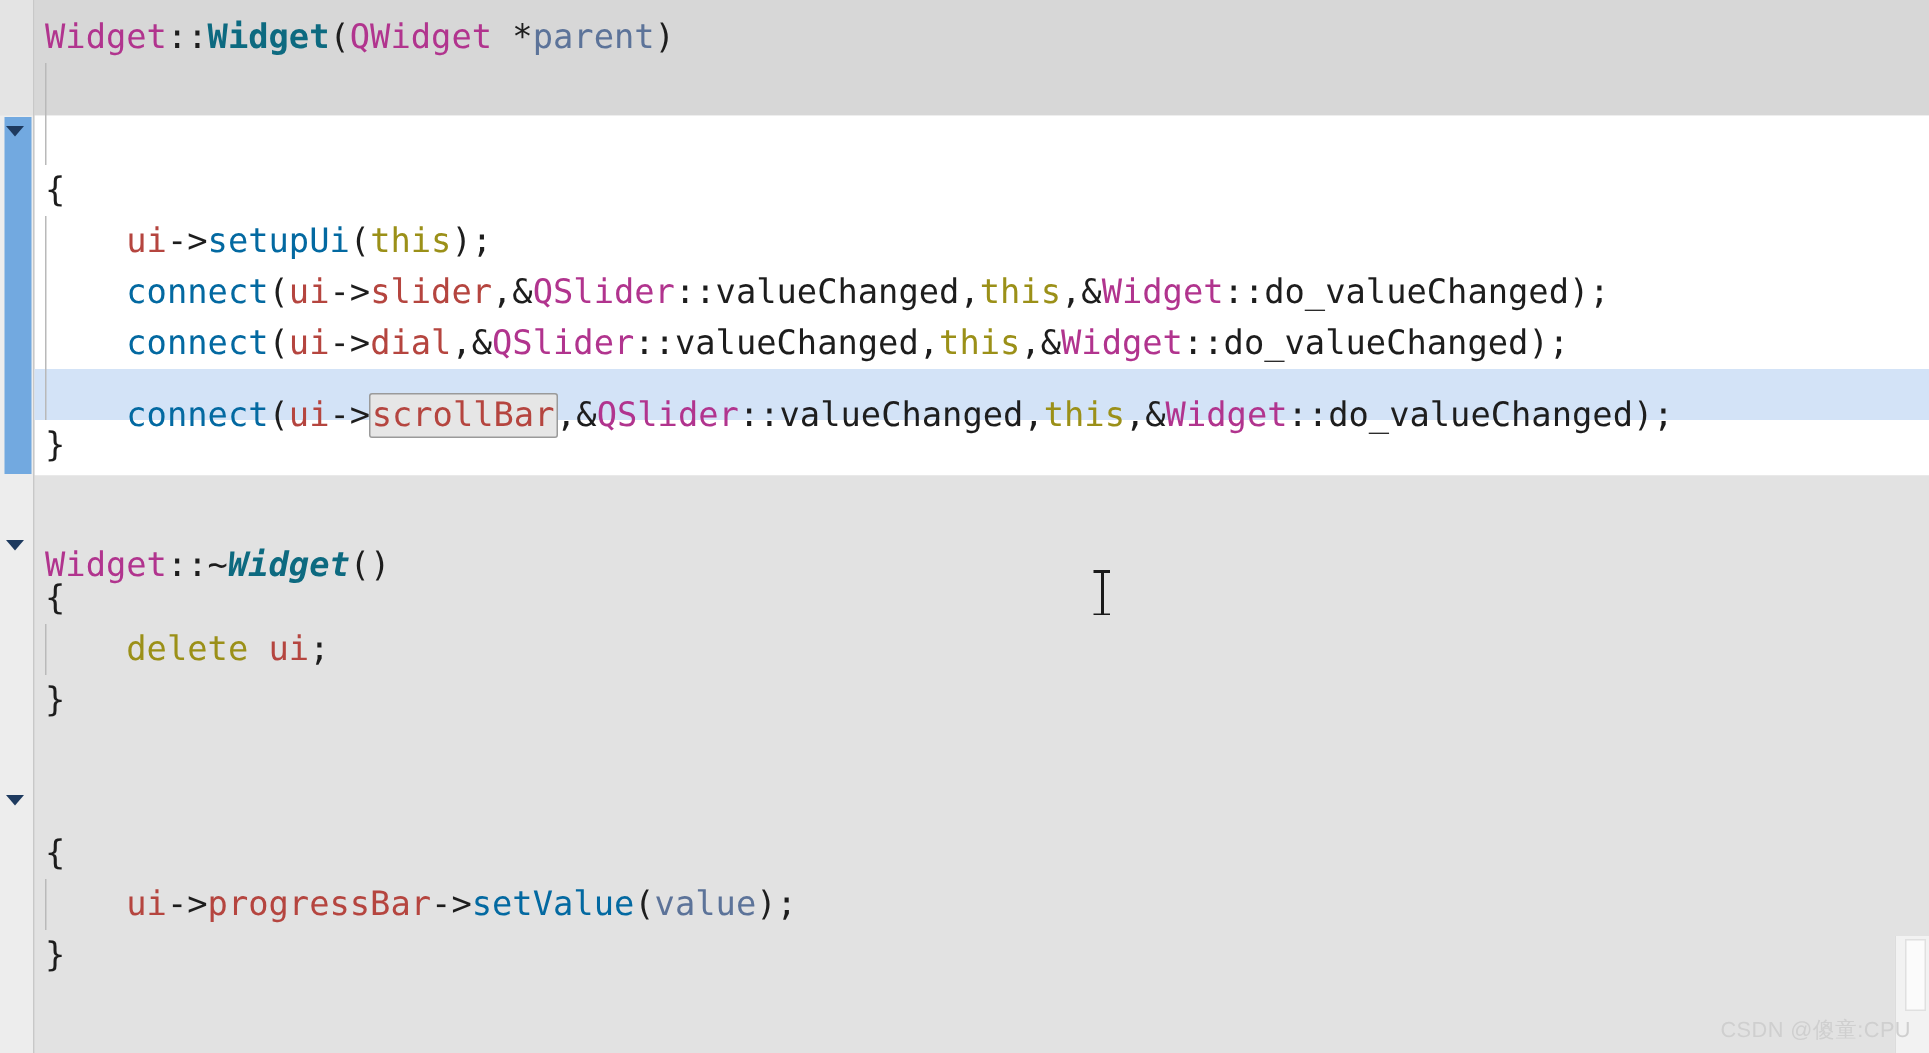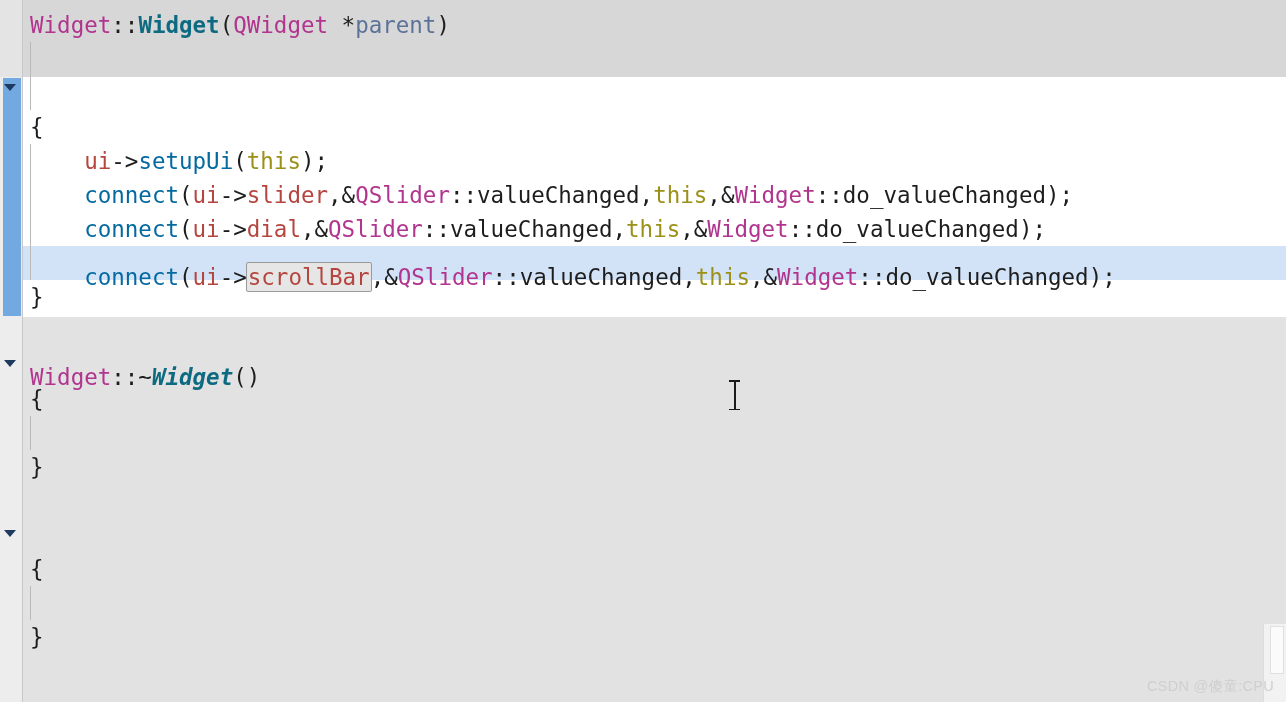--- a/index.html
+++ b/index.html
@@ -184,23 +184,25 @@
   <div class="line" style="top: 8px;"><span class="txt"><span class="t-class">Widget</span><span class="t-op">::</span><span class="t-func">Widget</span><span class="t-op">(</span><span class="t-class">QWidget</span><span class="t-plain"> </span><span class="t-op">*</span><span class="t-var">parent</span><span class="t-op">)</span></span></div>
       <div class="line" style="top: 110px;"><span class="txt"><span class="t-op">{</span></span></div>
       <div class="line" style="top: 144px;"><span class="txt"><span class="t-plain">    </span><span class="t-member">ui</span><span class="t-op">-&gt;</span><span class="t-call">setupUi</span><span class="t-op">(</span><span class="t-kw">this</span><span class="t-op">);</span></span></div>
       <div class="line" style="top: 178px;"><span class="txt"><span class="t-plain">    </span><span class="t-call">connect</span><span class="t-op">(</span><span class="t-member">ui</span><span class="t-op">-&gt;</span><span class="t-member">slider</span><span class="t-op">,&amp;</span><span class="t-class">QSlider</span><span class="t-op">::</span><span class="t-plain">valueChanged</span><span class="t-op">,</span><span class="t-kw">this</span><span class="t-op">,&amp;</span><span class="t-class">Widget</span><span class="t-op">::</span><span class="t-plain">do_valueChanged</span><span class="t-op">);</span></span></div>
       <div class="line" style="top: 212px;"><span class="txt"><span class="t-plain">    </span><span class="t-call">connect</span><span class="t-op">(</span><span class="t-member">ui</span><span class="t-op">-&gt;</span><span class="t-member">dial</span><span class="t-op">,&amp;</span><span class="t-class">QSlider</span><span class="t-op">::</span><span class="t-plain">valueChanged</span><span class="t-op">,</span><span class="t-kw">this</span><span class="t-op">,&amp;</span><span class="t-class">Widget</span><span class="t-op">::</span><span class="t-plain">do_valueChanged</span><span class="t-op">);</span></span></div>
       <div class="line" style="top: 246px;"><span class="txt"><span class="t-plain">    </span><span class="t-call">connect</span><span class="t-op">(</span><span class="t-member">ui</span><span class="t-op">-&gt;</span><span class="occ-box">scrollBar</span><span class="t-op">,&amp;</span><span class="t-class">QSlider</span><span class="t-op">::</span><span class="t-plain">valueChanged</span><span class="t-op">,</span><span class="t-kw">this</span><span class="t-op">,&amp;</span><span class="t-class">Widget</span><span class="t-op">::</span><span class="t-plain">do_valueChanged</span><span class="t-op">);</span></span></div>
       <div class="line" style="top: 280px;"><span class="txt"><span class="t-op">}</span></span></div>
       <div class="line" style="top: 314px;"><span class="txt"></span></div>
       <div class="line" style="top: 348px; margin-top: 12px;"><span class="txt"><span class="t-class">Widget</span><span class="t-op">::~</span><span class="t-funci">Widget</span><span class="t-op">()</span></span></div>
       <div class="line" style="top: 382px;"><span class="txt"><span class="t-op">{</span></span></div>
+      <div class="line" style="top: 416px;"><span class="txt"><span class="t-plain">    </span><span class="t-kw">delete</span><span class="t-plain"> </span><span class="t-member">ui</span><span class="t-op">;</span></span></div>
       <div class="line" style="top: 450px;"><span class="txt"><span class="t-op">}</span></span></div>
       <div class="line" style="top: 484px;"><span class="txt"></span></div>
       <div class="line" style="top: 552px;"><span class="txt"><span class="t-op">{</span></span></div>
+      <div class="line" style="top: 586px;"><span class="txt"><span class="t-plain">    </span><span class="t-member">ui</span><span class="t-op">-&gt;</span><span class="t-member">progressBar</span><span class="t-op">-&gt;</span><span class="t-call">setValue</span><span class="t-op">(</span><span class="t-var">value</span><span class="t-op">);</span></span></div>
       <div class="line" style="top: 620px;"><span class="txt"><span class="t-op">}</span></span></div>
     </div>
 
   <div class="ibeam" id="mouse-ibeam" style="left: 729px; top: 380px;">
     <div class="cap-t"></div>
     <div class="stem"></div>
     <div class="cap-b"></div>
   </div>
 
   <div class="right-artifact"></div>

